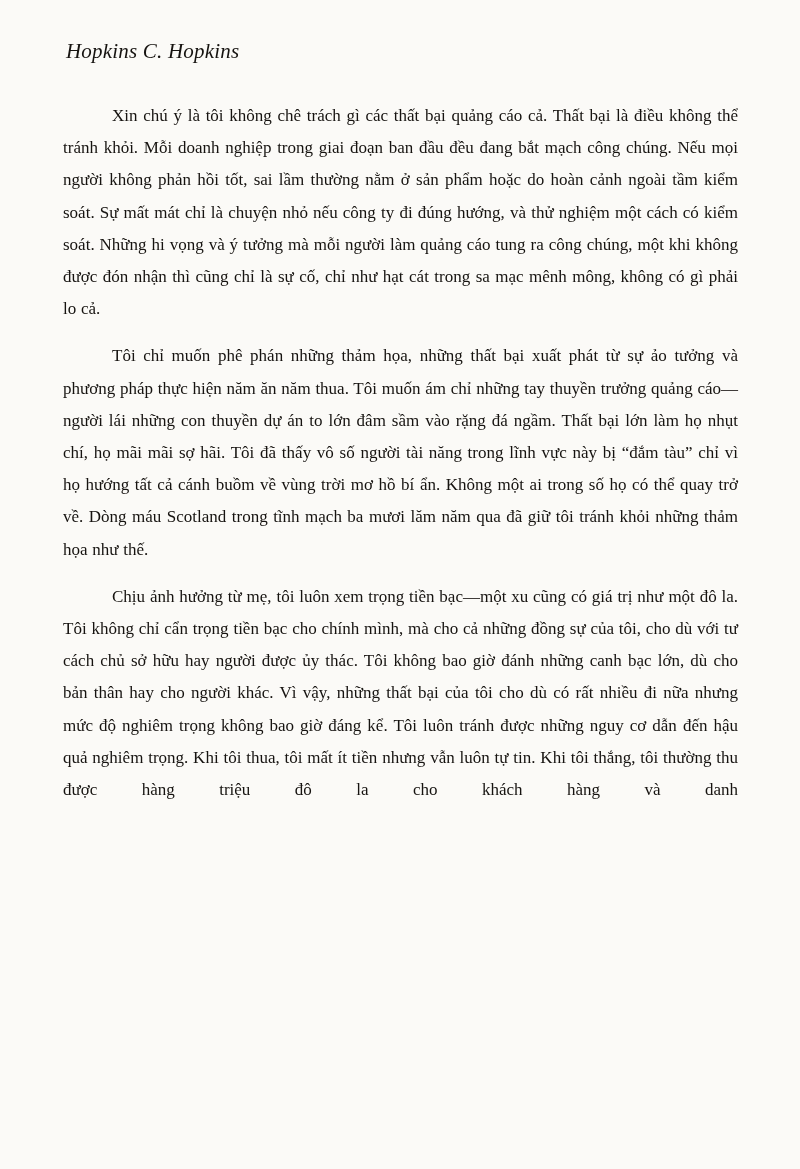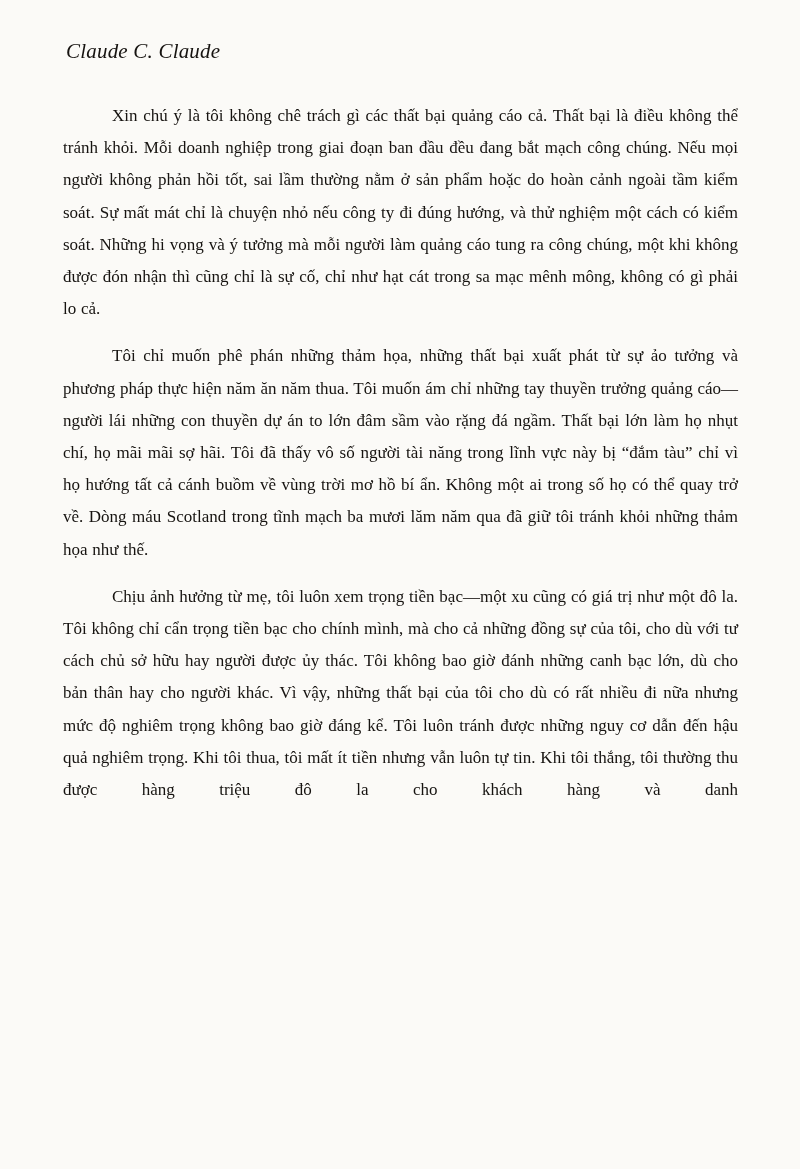--- a/index.html
+++ b/index.html
@@ -41,19 +41,19 @@
     word-spacing: 0.5px;
   }
   .body-text p.justify-last {
     text-align-last: justify;
   }
 </style>
 </head>
 <body style="background: rgb(251, 250, 247); color: rgb(22, 19, 16);">
 
 <div class="page">
-  <div class="running-head">Claude C. Claude</div>
+  <div class="running-head">Hopkins C. Hopkins</div>
   <div class="body-text">
     <p>Xin chú ý là tôi không chê trách gì các thất bại quảng cáo cả. Thất bại là điều không thể tránh khỏi. Mỗi doanh nghiệp trong giai đoạn ban đầu đều đang bắt mạch công chúng. Nếu mọi người không phản hồi tốt, sai lầm thường nằm ở sản phẩm hoặc do hoàn cảnh ngoài tầm kiểm soát. Sự mất mát chỉ là chuyện nhỏ nếu công ty đi đúng hướng, và thử nghiệm một cách có kiểm soát. Những hi vọng và ý tưởng mà mỗi người làm quảng cáo tung ra công chúng, một khi không được đón nhận thì cũng chỉ là sự cố, chỉ như hạt cát trong sa mạc mênh mông, không có gì phải lo cả.</p>
     <p>Tôi chỉ muốn phê phán những thảm họa, những thất bại xuất phát từ sự ảo tưởng và phương pháp thực hiện năm ăn năm thua. Tôi muốn ám chỉ những tay thuyền trưởng quảng cáo—người lái những con thuyền dự án to lớn đâm sầm vào rặng đá ngầm. Thất bại lớn làm họ nhụt chí, họ mãi mãi sợ hãi. Tôi đã thấy vô số người tài năng trong lĩnh vực này bị “đắm tàu” chỉ vì họ hướng tất cả cánh buồm về vùng trời mơ hồ bí ẩn. Không một ai trong số họ có thể quay trở về. Dòng máu Scotland trong tĩnh mạch ba mươi lăm năm qua đã giữ tôi tránh khỏi những thảm họa như thế.</p>
     <p class="justify-last">Chịu ảnh hưởng từ mẹ, tôi luôn xem trọng tiền bạc—một xu cũng có giá trị như một đô la. Tôi không chỉ cẩn trọng tiền bạc cho chính mình, mà cho cả những đồng sự của tôi, cho dù với tư cách chủ sở hữu hay người được ủy thác. Tôi không bao giờ đánh những canh bạc lớn, dù cho bản thân hay cho người khác. Vì vậy, những thất bại của tôi cho dù có rất nhiều đi nữa nhưng mức độ nghiêm trọng không bao giờ đáng kể. Tôi luôn tránh được những nguy cơ dẫn đến hậu quả nghiêm trọng. Khi tôi thua, tôi mất ít tiền nhưng vẫn luôn tự tin. Khi tôi thắng, tôi thường thu được hàng triệu đô la cho khách hàng và danh</p>
   </div>
 </div>
 
 </body></html>

